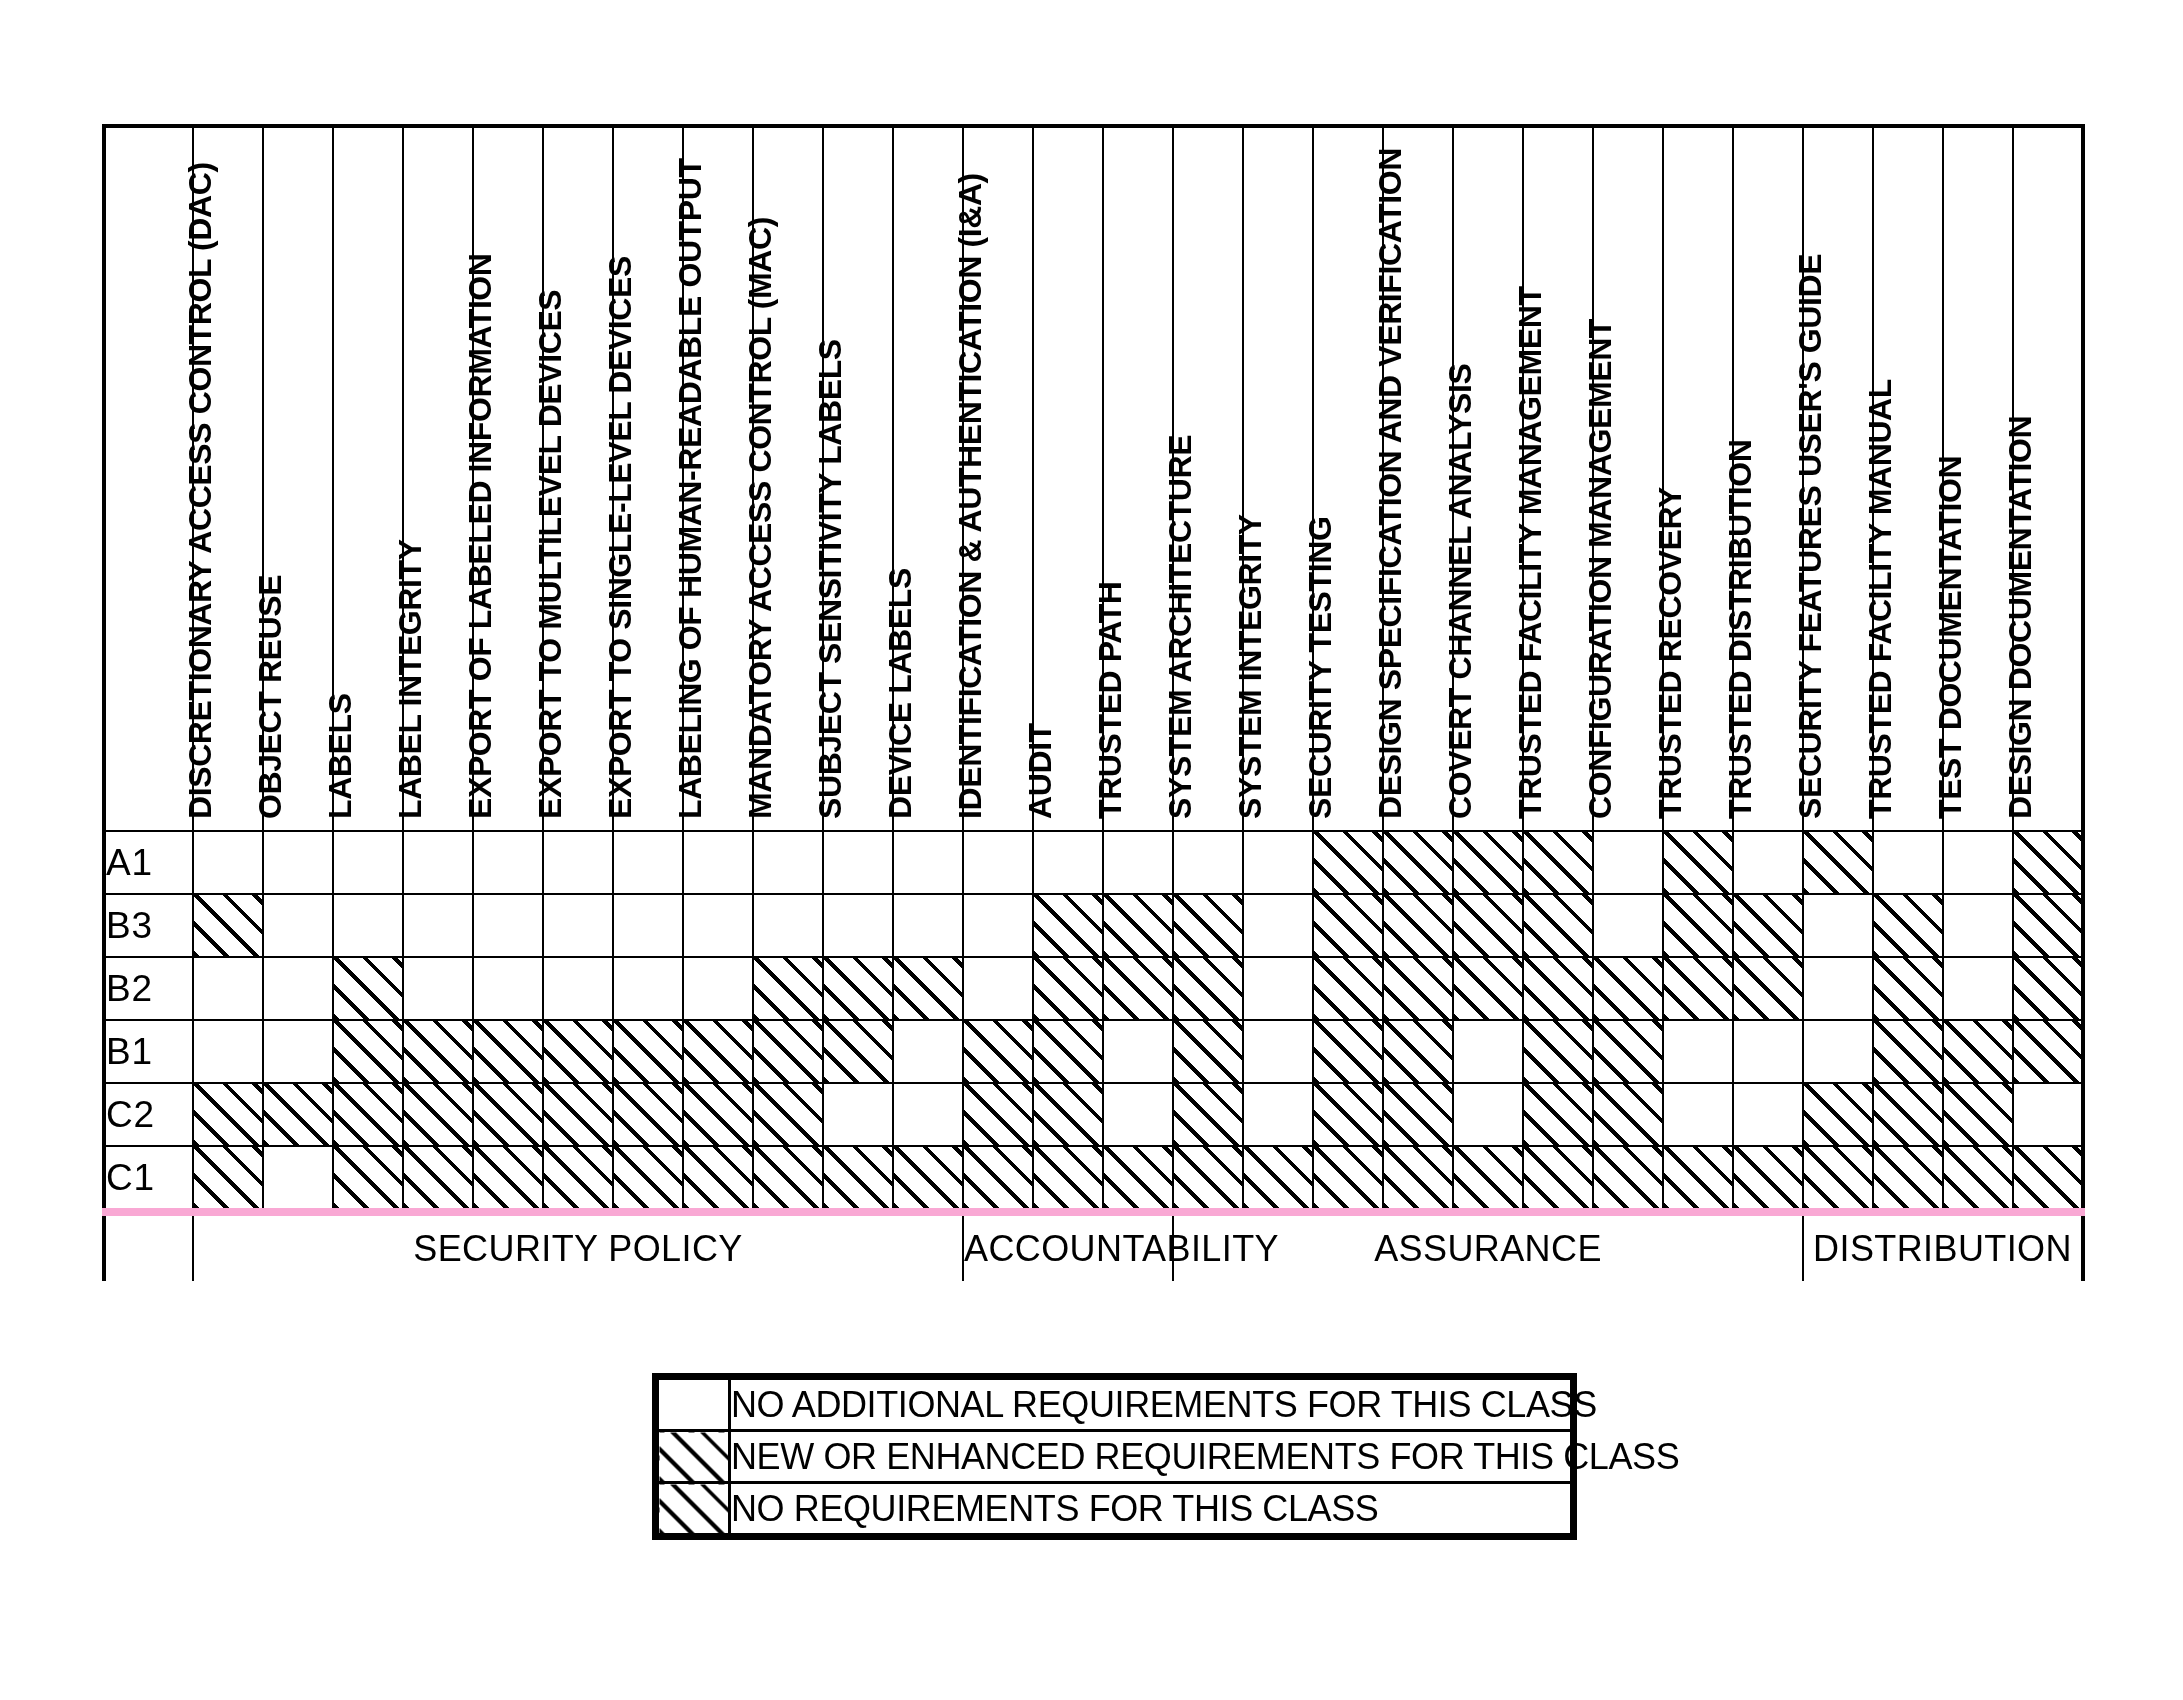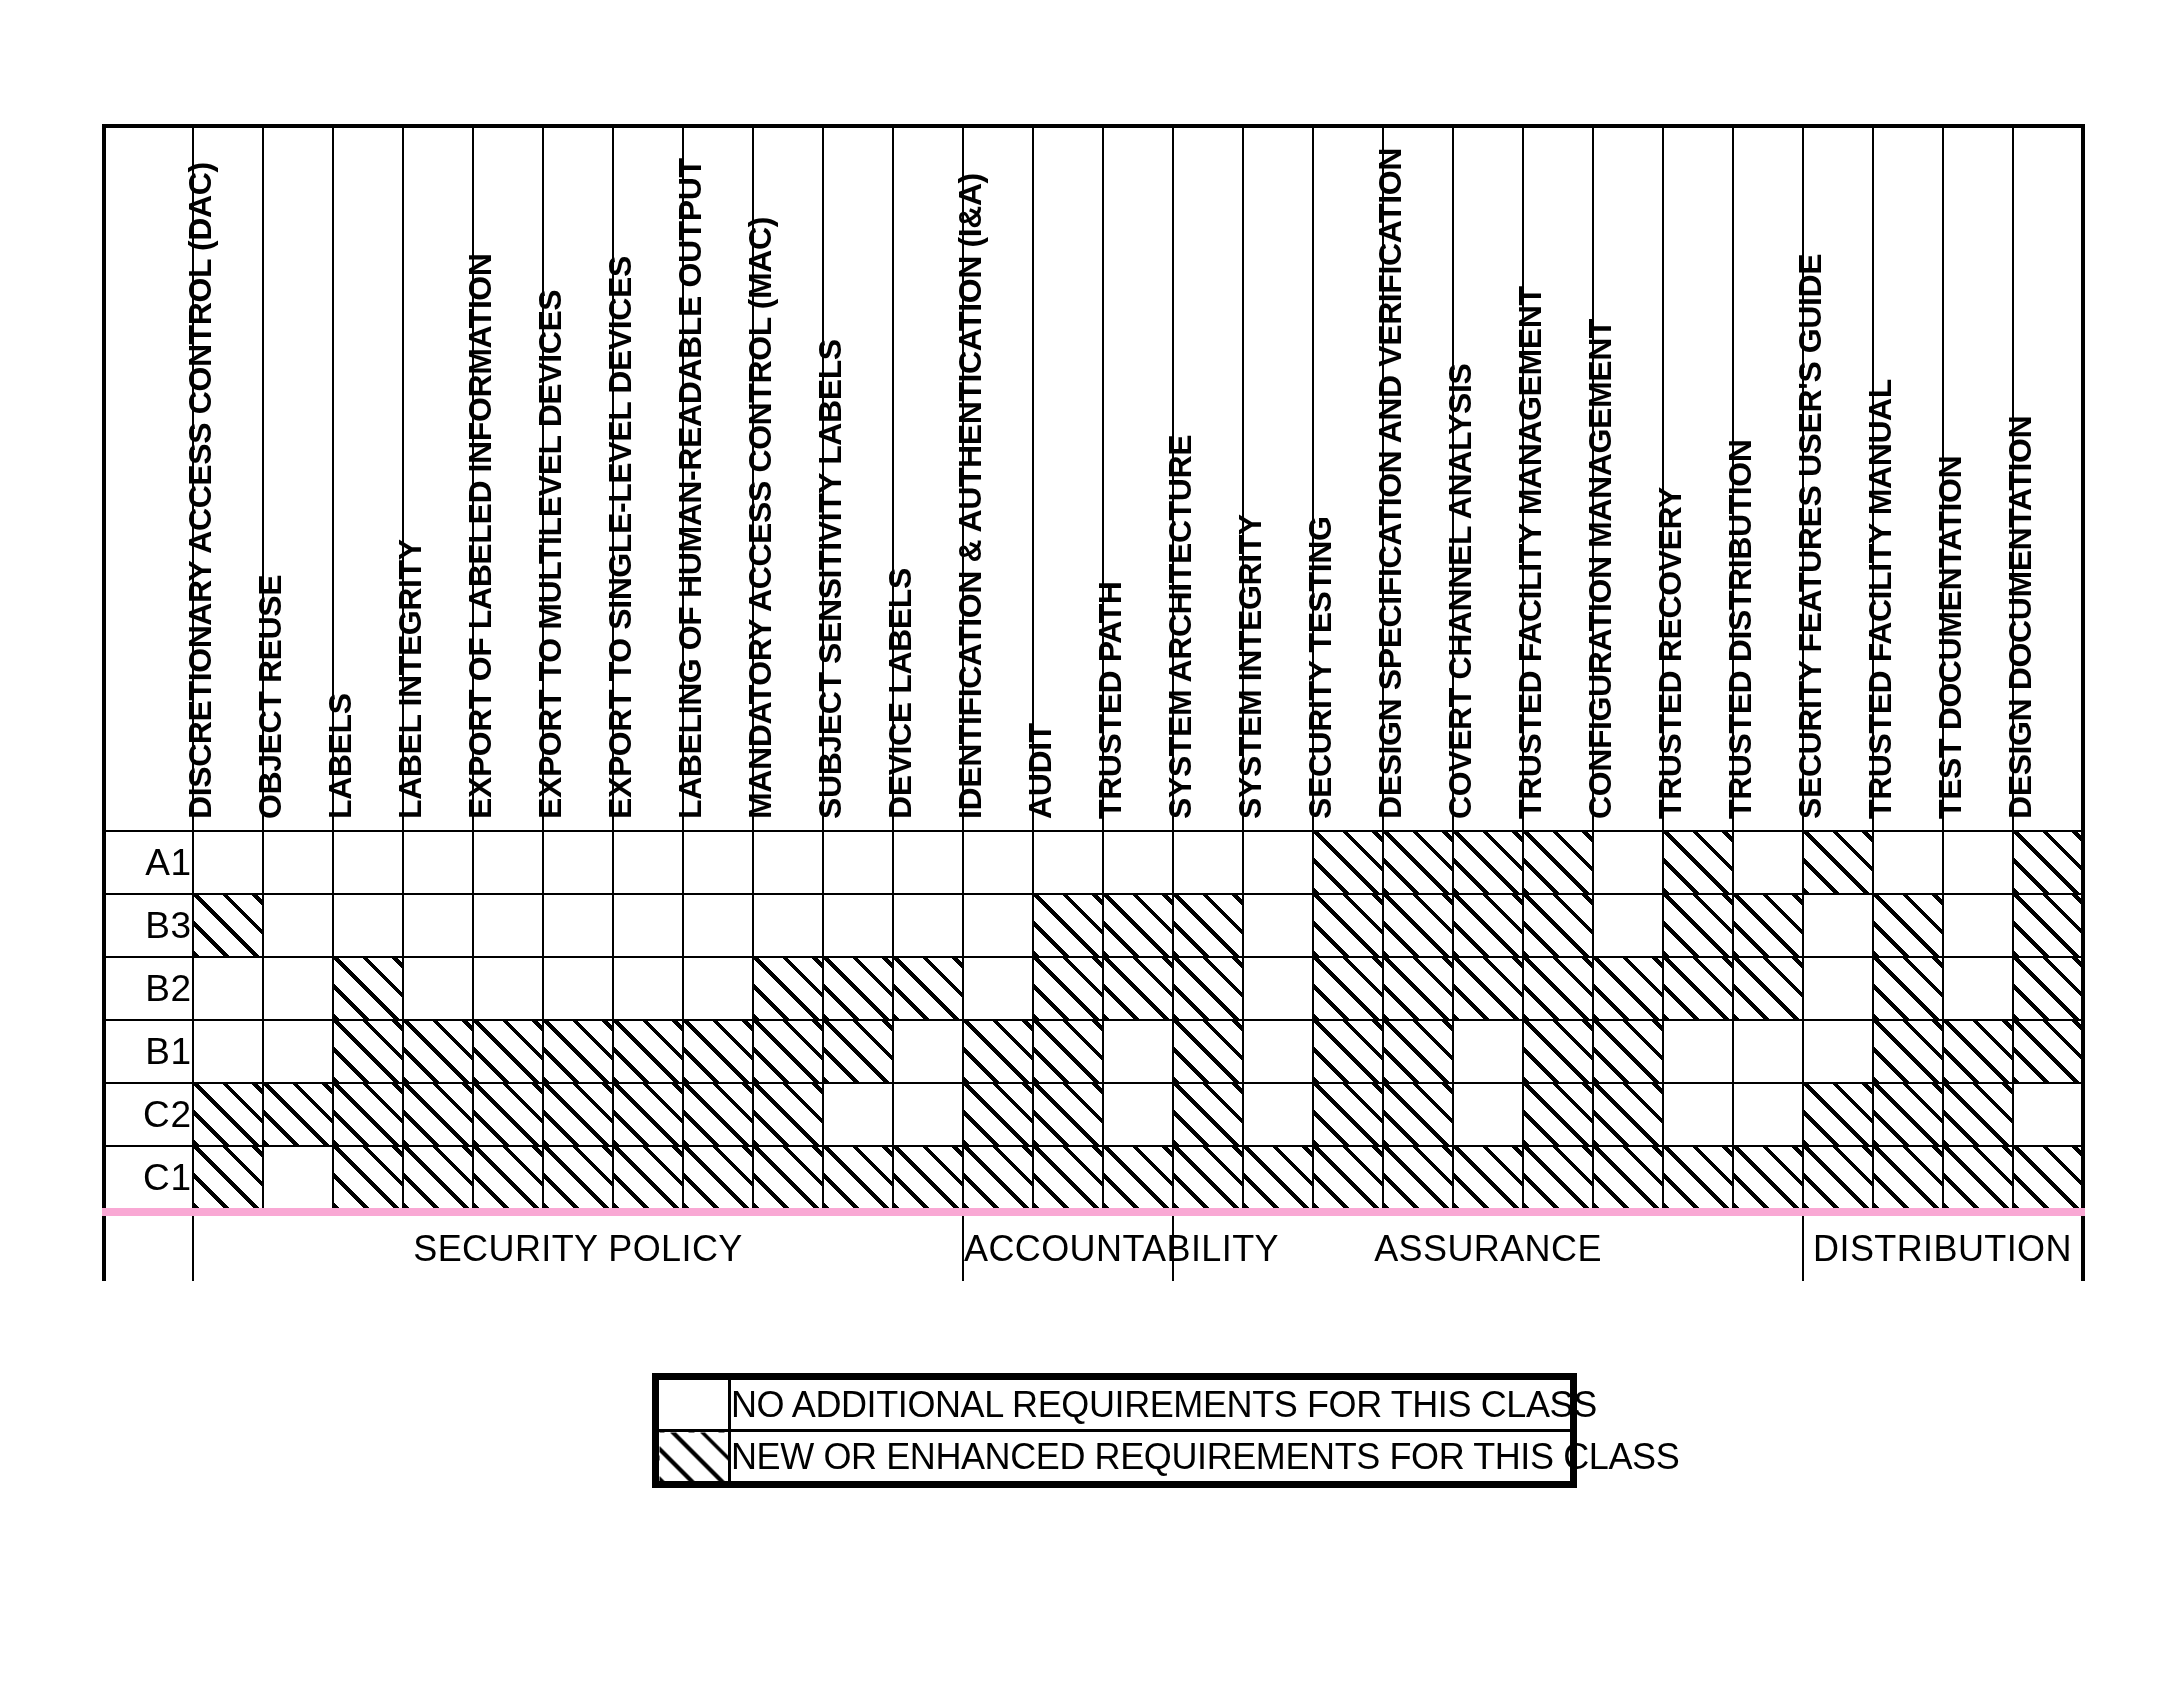--- a/index.html
+++ b/index.html
@@ -81,21 +81,21 @@
     font-stretch: condensed;
     margin-left: -12px;
   }
 
   
   tr.data-row td, tr.data-row th {
     height: 61px;
   }
   tr.data-row th.rowlabel {
     border-left: 4px solid #000;
-    text-align: right;
+    text-align: left;
     vertical-align: middle;
     font-size: 37px;
     font-weight: normal;
     letter-spacing: 0.8px;
   }
   td.cell { position: relative; }
 
   
   td.cell.hatch {
     background-image: repeating-linear-gradient(
@@ -551,19 +551,23 @@
     <table class="legend">
       <tbody id="legend-body">
           <tr>
             <td class="swatch"></td>
             <td class="legend-text">NO ADDITIONAL REQUIREMENTS FOR THIS CLASS</td>
           </tr>
           <tr>
             <td class="swatch hatch"></td>
             <td class="legend-text">NEW OR ENHANCED REQUIREMENTS FOR THIS CLASS</td>
           </tr>
+          <tr>
+            <td class="swatch hatch"></td>
+            <td class="legend-text">NO REQUIREMENTS FOR THIS CLASS</td>
+          </tr>
         </tbody>
     </table>
   </div>
 
 
 </div>
 
 
 </body></html>

